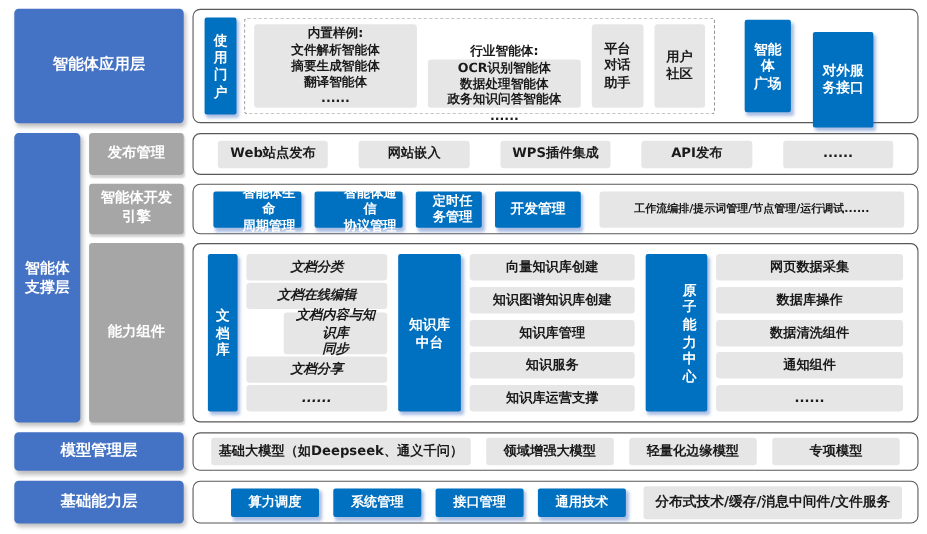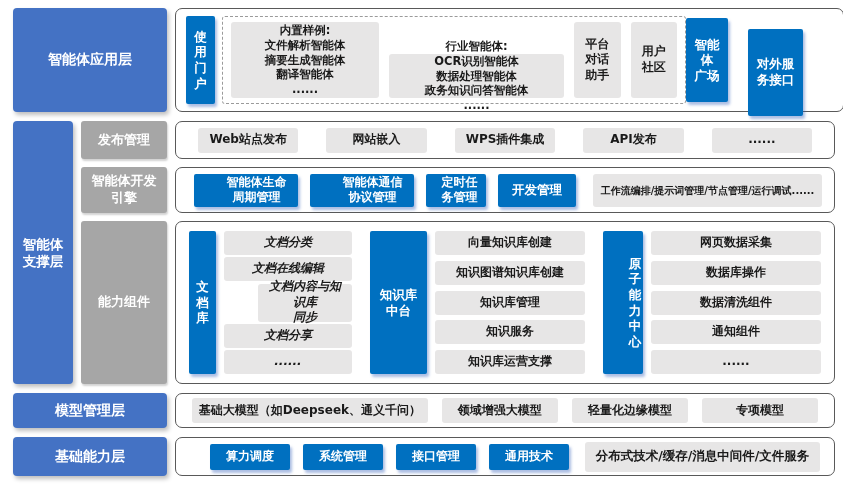--- a/index.html
+++ b/index.html
@@ -61,52 +61,52 @@
   
   .row-app { height: 104px; }
   .row-app .container { padding: 7px 10px; }
   .portal-chip { width: 29px; height: 100%; font-size: 12.5px; }
   .dashed-group {
     margin-left: 7px; height: 100%;
     border: 1.5px dashed #9a9a9a; border-radius: 3px;
     padding: 5px 8px; display: flex; gap: 10px; align-items: stretch;
   }
   .card-builtin { width: 148px; font-size: 11.5px; }
-  .card-industry { width: 175px; font-size: 11.5px; margin-top: 32px; }
+  .card-industry { width: 139px; font-size: 11.5px; margin-top: 32px; }
   .stack-col { width: 103px; display: flex; flex-direction: row; gap: 10px; }
   .stack-col .card { flex: 1; }
   .app-blue-area { margin-left: auto; margin-right: 30px; display: flex; gap: 20px; align-items: center; height: 100%; }
   .chip-market { width: 42px; height: 84px; font-size: 12.5px; }
   .chip-api { width: 55px; height: 87px; font-size: 12.5px; margin-top: 24px; }
 
   
   .band { height: 263px; display: flex; gap: 8px; }
   .band-left { width: 60px; flex: none; font-size: 13.5px; }
   .band-rows { flex: 1; display: flex; flex-direction: column; gap: 8px; }
   .sub-row { display: flex; gap: 8px; }
   .sub-row-publish { height: 38px; }
   .sub-row-dev { height: 46px; }
   .sub-row-cap { flex: 1; }
 
   .publish-container { padding: 0 22px; gap: 28px; }
   .publish-container .card { flex: 1; height: 25px; }
 
   .dev-container { padding: 0 12px 0 18px; gap: 12px; }
   .dev-chip { height: 33px; }
-  .dev-chip-1, .dev-chip-2 { width: 104px; padding-left: 25px; }
+  .dev-chip-1, .dev-chip-2 { width: 80px; padding-left: 25px; }
   .dev-chip-3 { width: 60px; padding-left: 11px; }
   .dev-chip-4 { width: 78px; font-size: 12.5px; }
   .dev-note { flex: 1; height: 33px; margin-left: 5px; font-size: 10px; }
 
   .cap-container { padding: 9px 13px; justify-content: space-between; align-items: stretch; }
   .cap-group { display: flex; gap: 8px; align-items: stretch; }
   .cap-header { font-size: 12.5px; }
   .cap-header-doc { width: 27px; }
   .cap-header-kb { width: 57px; }
-  .cap-header-atom { width: 40px; padding-left: 28px; }
+  .cap-header-atom { width: 56px; padding-left: 28px; }
   .cap-items { display: flex; flex-direction: column; justify-content: space-between; }
   .cap-items .card { height: 24px; }
   .cap-items .card.tall { height: 38px; margin-left: 34px; }
   .cap-items-doc { width: 128px; font-style: italic; }
   .cap-items-kb { width: 150px; }
   .cap-items-atom { width: 170px; }
 
   
   .row-model { height: 35px; }
   .model-container { padding: 0 16px; gap: 14px; }

